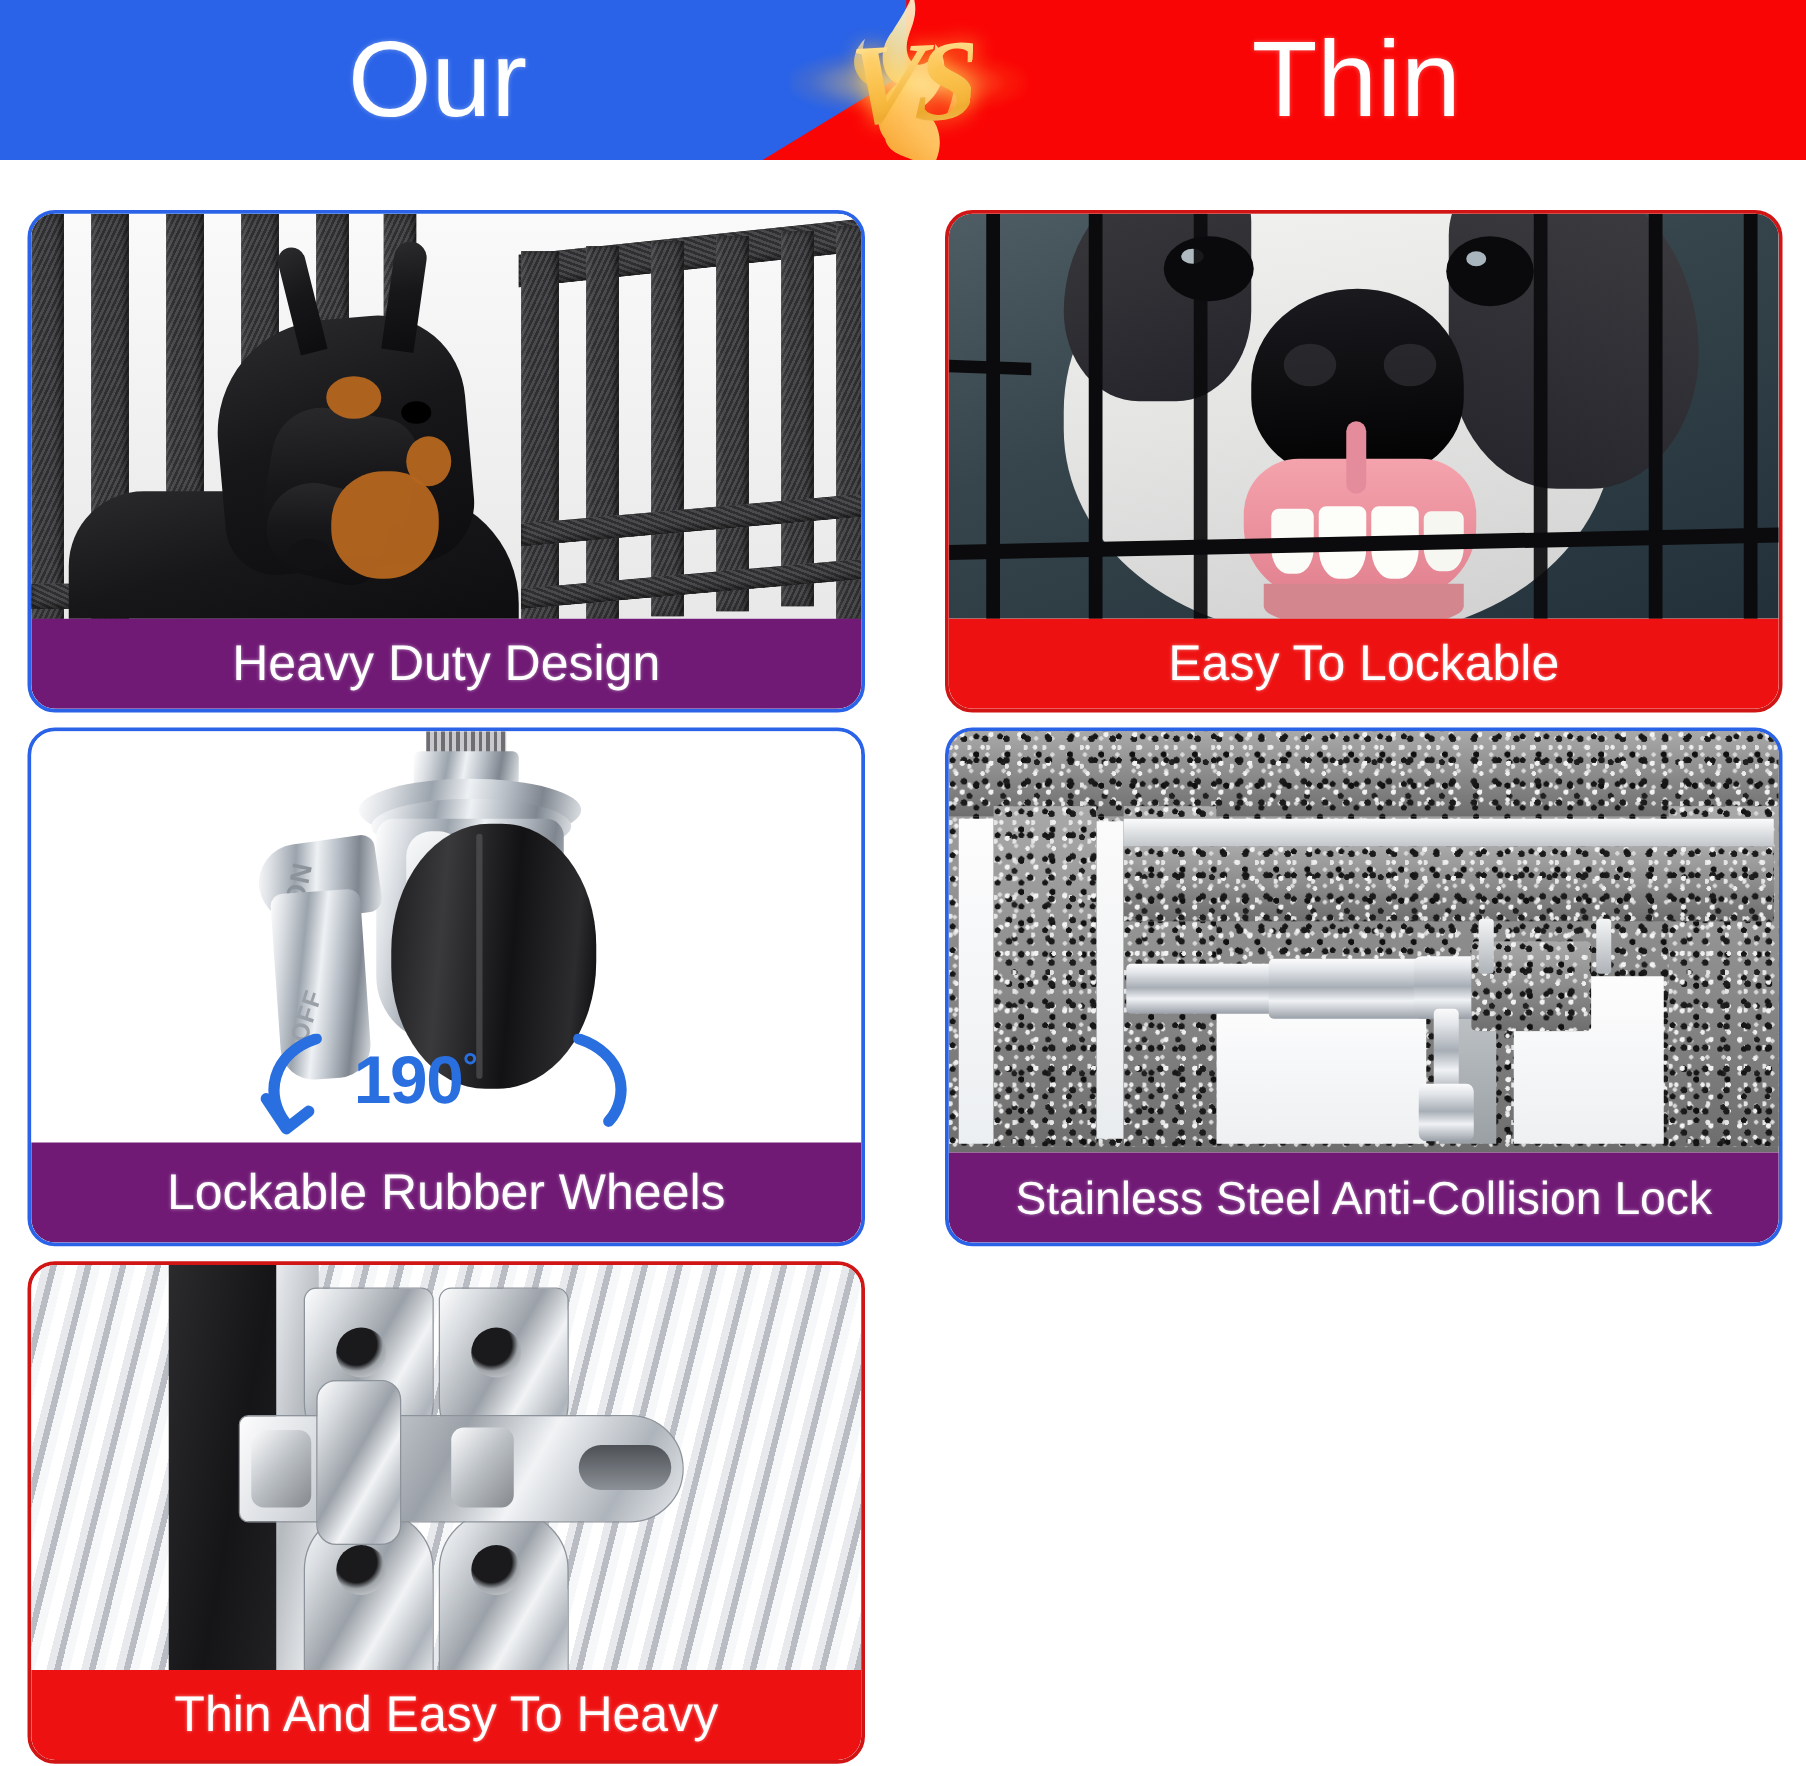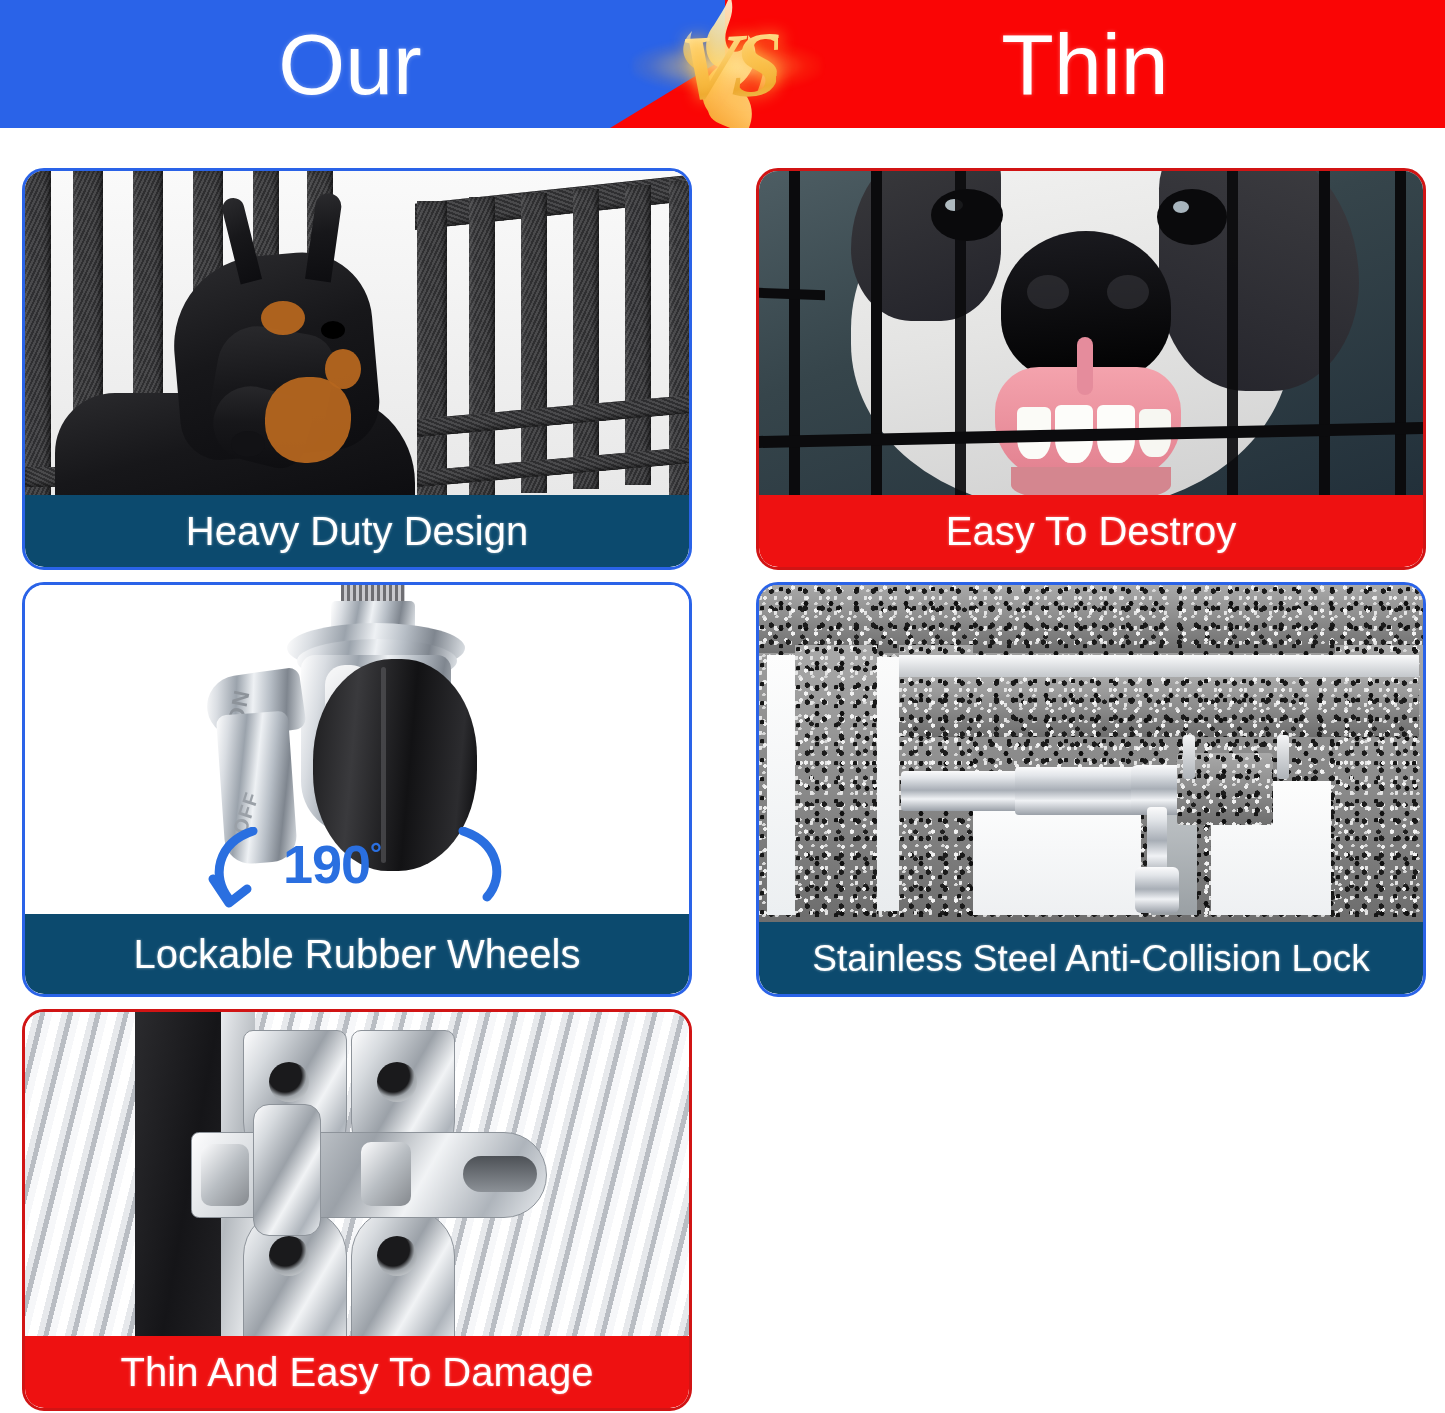--- a/index.html
+++ b/index.html
@@ -110,21 +110,21 @@
     display:flex; align-items:center; justify-content:center;
     color:#ffffff;
     font-size:40px;
     line-height:1;
     white-space:nowrap;
     border-bottom-left-radius:19px;
     border-bottom-right-radius:19px;
     text-shadow:0 0 3px rgba(255,255,255,0.5);
   }
   .panel.tall .caption { height:80px; }
-  .caption.blue { background:#0c4a6e; }
+  .caption.blue { background:#701a75; }
   .caption.red  { background:#ee1111; }
   .caption.sm   { font-size:37px; }
 
   
   .art { position:absolute; inset:0; }
 
   .cage-bg { background:#f4f4f4; }
   .bar {
     position:absolute;
     background:
@@ -298,21 +298,21 @@
         <div style="position:absolute;left:30px;top:0;width:11px;height:330px;background:#0b0b0d;"></div>
         <div style="position:absolute;left:112px;top:0;width:11px;height:330px;background:#0b0b0d;"></div>
         <div style="position:absolute;left:196px;top:0;width:11px;height:330px;background:#0b0b0d;opacity:.92;"></div>
         <div style="position:absolute;left:468px;top:0;width:11px;height:330px;background:#0b0b0d;opacity:.92;"></div>
         <div style="position:absolute;left:560px;top:0;width:11px;height:330px;background:#0b0b0d;"></div>
         <div style="position:absolute;left:636px;top:0;width:11px;height:330px;background:#0b0b0d;"></div>
         <div style="position:absolute;left:0;top:258px;width:100%;height:12px;background:#0b0b0d;transform:skewY(-1.2deg);"></div>
         <div style="position:absolute;left:0;top:118px;width:66px;height:10px;background:#0b0b0d;transform:skewY(2deg);"></div>
       </div>
     </div>
-    <div class="caption red">Easy To Destroy</div>
+    <div class="caption red">Easy To Lockable</div>
   </div>
 
   <div class="panel blue tall">
     <div class="panel-media">
       <div class="art white-bg">
 
         <div style="position:absolute;left:316px;top:-6px;width:64px;height:26px;border-radius:4px;background:repeating-linear-gradient(90deg,#6e6e72 0 3px,#c9c9cd 3px 6px);"></div>
 
         <div class="chrome" style="position:absolute;left:306px;top:16px;width:84px;height:32px;border-radius:5px;"></div>
 
@@ -398,16 +398,16 @@
 
         <div class="latch-plate" style="position:absolute;left:166px;top:120px;width:356px;height:86px;border-radius:8px 44px 44px 8px;"></div>
         <div style="position:absolute;left:438px;top:144px;width:74px;height:36px;border-radius:18px;background:linear-gradient(180deg,#4d5156,#8c9197);"></div>
 
         <div class="latch-plate" style="position:absolute;left:228px;top:92px;width:68px;height:132px;border-radius:16px;"></div>
 
         <div style="position:absolute;left:176px;top:132px;width:48px;height:62px;border-radius:10px;background:linear-gradient(130deg,#fdfdfe,#b9bec3 50%,#85898e);"></div>
         <div style="position:absolute;left:336px;top:130px;width:50px;height:64px;border-radius:10px;background:linear-gradient(130deg,#fdfdfe,#b9bec3 50%,#85898e);"></div>
       </div>
     </div>
-    <div class="caption red">Thin And Easy To Damage</div>
+    <div class="caption red">Thin And Easy To Heavy</div>
   </div>
 
 </div>
 
 </body></html>

